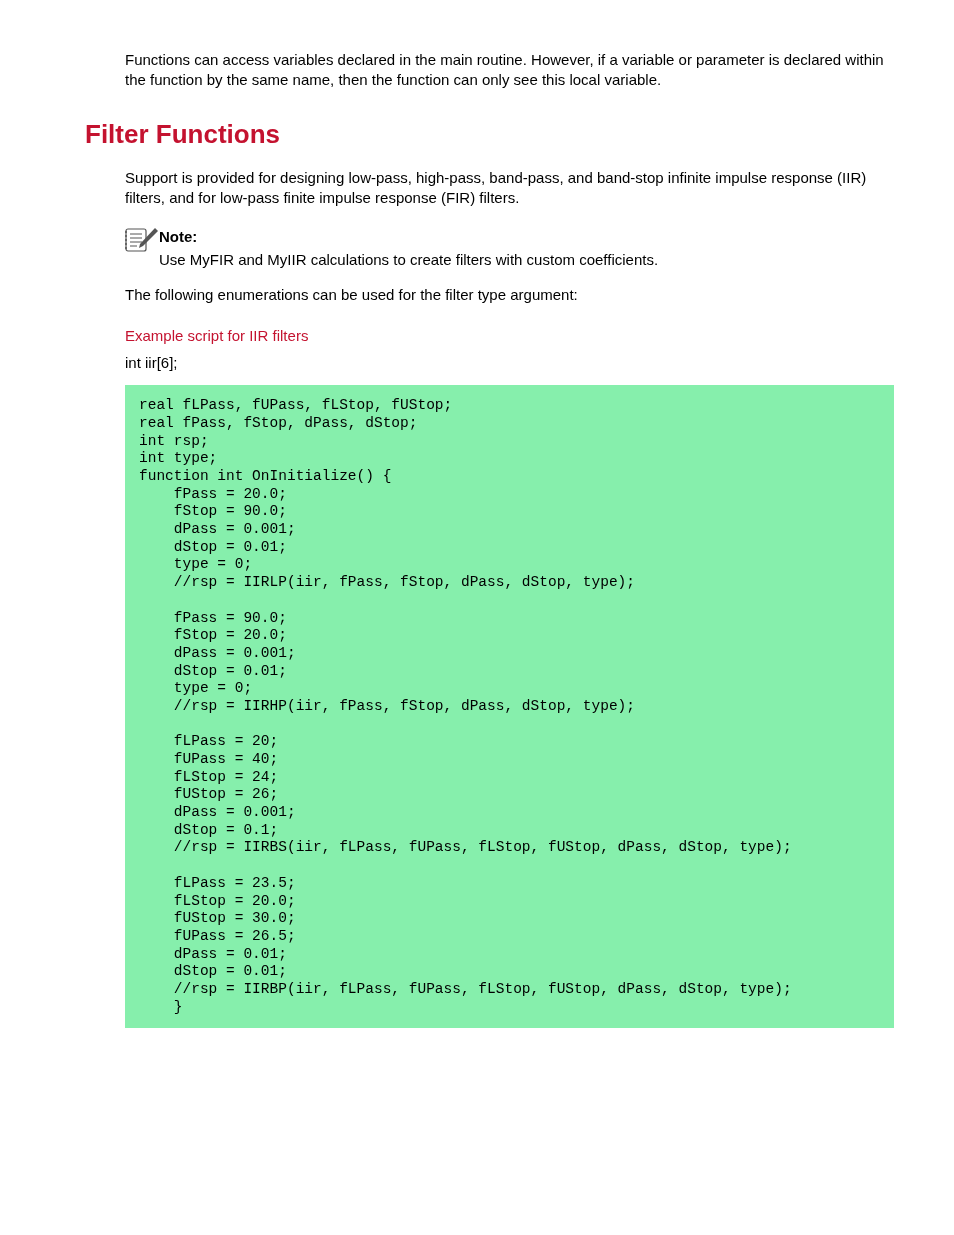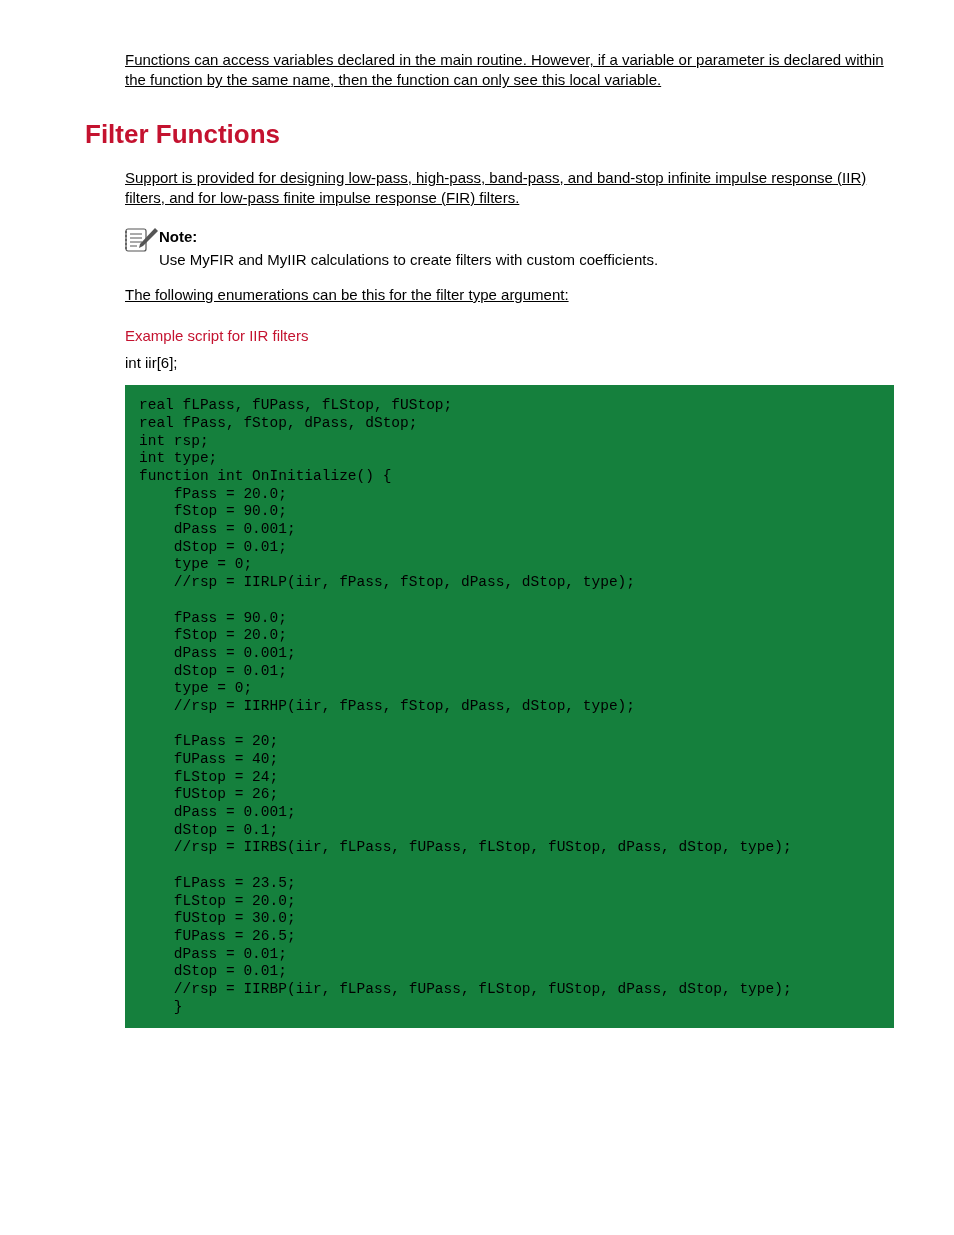--- a/index.html
+++ b/index.html
@@ -17,21 +17,20 @@
   .breadcrumb {
     text-align: right;
     color: #c4122f;
     font-size: 15px;
     margin-bottom: 28px;
   }
   .para {
     font-size: 15px;
     line-height: 1.35;
     margin: 0 0 18px 40px;
-    text-decoration: underline;
   }
   h1.section {
     color: #c4122f;
     font-size: 26px;
     font-weight: bold;
     margin: 28px 0 18px 0;
   }
   h3.subhead {
     color: #c4122f;
     font-size: 15px;
@@ -55,21 +54,21 @@
   .enum-list {
     margin: 0 0 8px 40px;
     font-size: 15px;
     line-height: 1.8;
   }
   .decl {
     font-size: 15px;
     margin: 0 0 14px 40px;
   }
   pre.code {
-    background: #15803d;
+    background: #86efac;
     font-family: "Courier New", Courier, monospace;
     font-size: 14.5px;
     line-height: 1.22;
     padding: 12px 14px;
     margin: 0 0 30px 40px;
     white-space: pre;
     overflow: hidden;
   }
 </style>
 </head>
@@ -99,21 +98,21 @@
         <circle cx="1" cy="22" r="1" fill="#555"></circle>
         <polygon points="30,2 33,5 18,20 14,22 15,18" fill="#555"></polygon>
       </svg>
     </span>
     <div class="note-body">
       <strong>Note:</strong><br>
       <span>Use MyFIR and MyIIR calculations to create filters with custom coefficients.</span>
     </div>
   </div>
 
-  <p class="para">The following enumerations can be this for the filter type argument:</p>
+  <p class="para">The following enumerations can be used for the filter type argument:</p>
 
 
   <h3 class="subhead">Example script for IIR filters</h3>
 
   <p class="decl">int iir[6];</p>
 
   <pre class="code">real fLPass, fUPass, fLStop, fUStop;
 real fPass, fStop, dPass, dStop;
 int rsp;
 int type;

